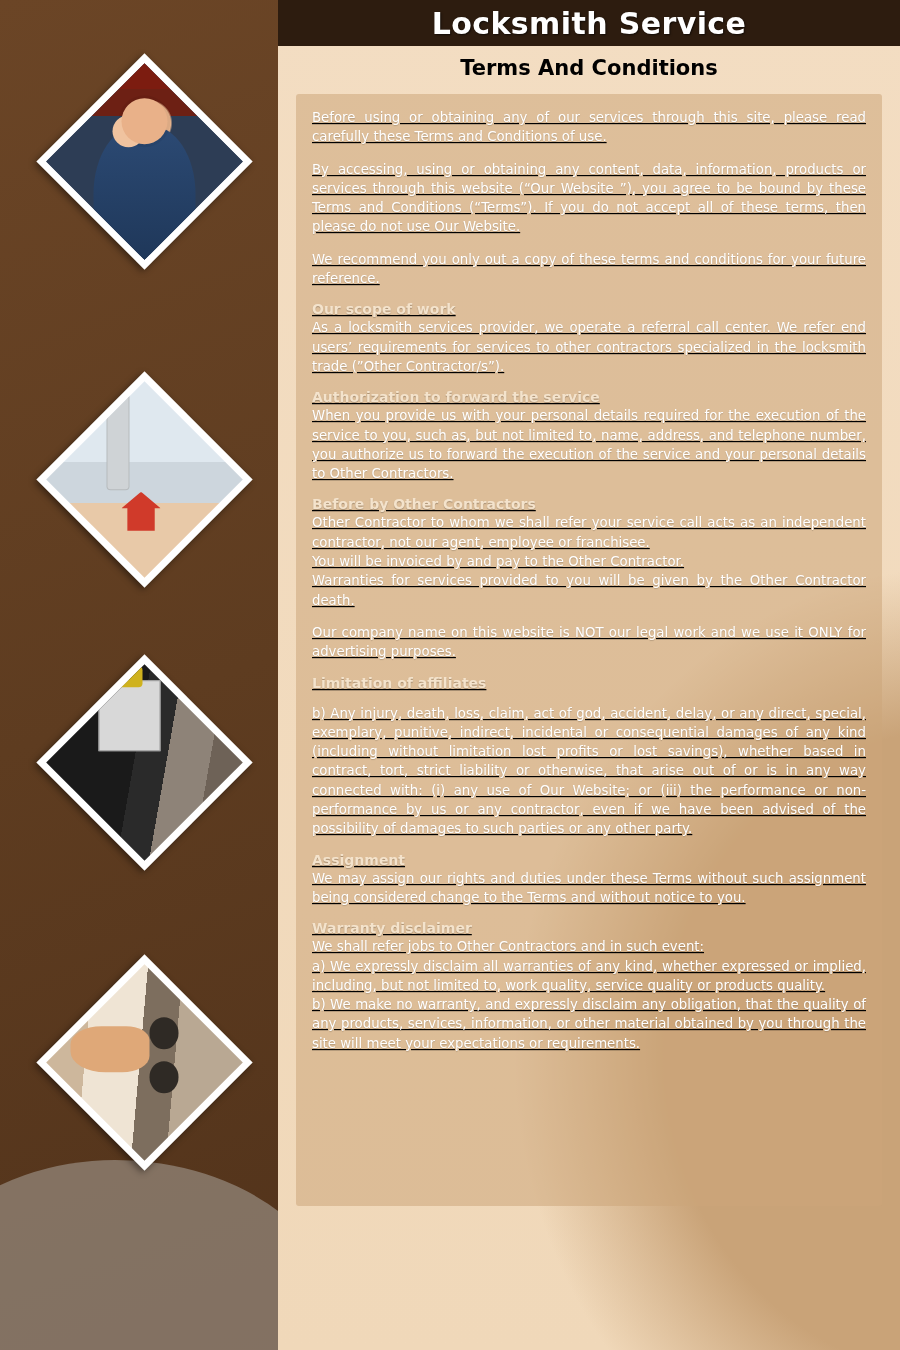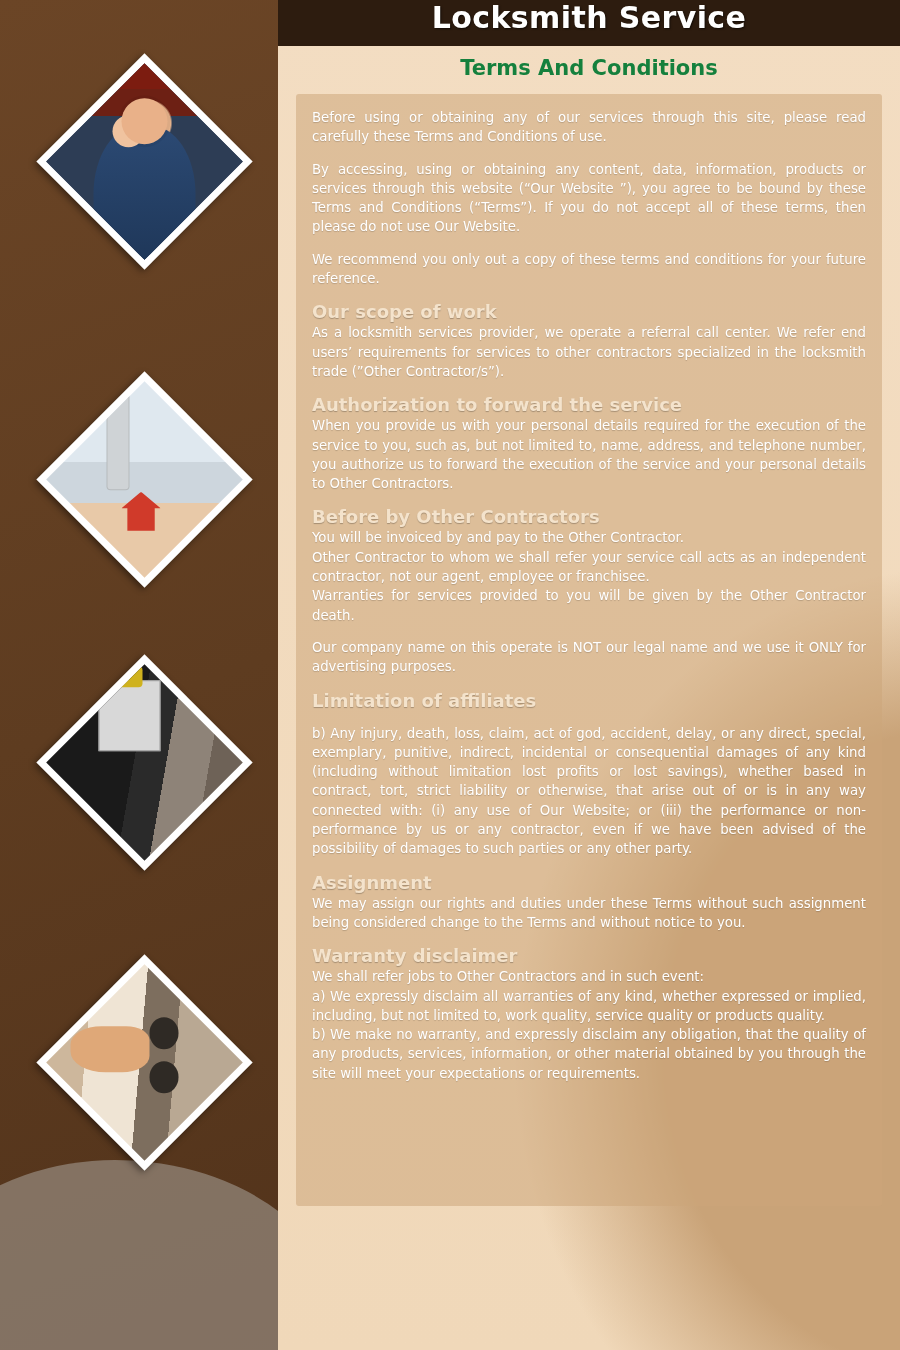--- a/index.html
+++ b/index.html
@@ -148,64 +148,65 @@
       linear-gradient(180deg,#f3ddc2 0%, #f0d8b9 100%);
   }
 
   #titlebar {
     position: absolute;
     left: 0; top: 0;
     width: 622px;
     height: 46px;
     background: #2d1c0f;
     display: flex;
-    align-items: flex-start;
+    align-items: center;
     justify-content: center;
   }
   #titlebar h1 {
     margin: 0;
     color: #ffffff;
     font-size: 30px;
     font-weight: bold;
     letter-spacing: .4px;
     text-shadow: 1px 1px 2px rgba(0,0,0,.6);
   }
 
   #subtitle {
     position: absolute;
     left: 0; top: 56px;
     width: 622px;
     text-align: center;
-    color: #15803d;
+    color: #000000;
     font-size: 21px;
     font-weight: bold;
   }
 
   #card {
     position: absolute;
     left: 18px; top: 94px;
     width: 586px;
     height: 1112px;
     background: rgba(204,166,122,.55);
     border-radius: 3px;
     padding: 14px 16px 10px 16px;
     overflow: hidden;
+    text-decoration: underline;
   }
 
   .para {
     color: #ffffff;
     font-size: 13.3px;
     line-height: 19.3px;
     text-align: justify;
     margin: 0 0 13px 0;
     text-shadow: 0 1px 1px rgba(0,0,0,.18);
   }
   .heading {
     color: #f4e3cc;
-    font-size: 18px;
+    font-size: 14px;
     font-weight: bold;
     margin: 0 0 1px 0;
     text-shadow: 0 1px 1px rgba(0,0,0,.25);
   }
   .group { margin-bottom: 13px; }
   .group .para { margin-bottom: 0; }
 </style>
 </head>
 <body>
 
@@ -269,26 +270,26 @@
         <p class="para">As a locksmith services provider, we operate a referral call center. We refer end users’ requirements for services to other contractors specialized in the locksmith trade (”Other Contractor/s”).</p>
       </div>
 
       <div class="group">
         <div class="heading">Authorization to forward the service</div>
         <p class="para">When you provide us with your personal details required for the execution of the service to you, such as, but not limited to, name, address, and telephone number, you authorize us to forward the execution of the service and your personal details to Other Contractors.</p>
       </div>
 
       <div class="group">
         <div class="heading">Before by Other Contractors</div>
+        <p class="para">Other Contractor to whom we shall refer your service call acts as an independent contractor, not our agent, employee or franchisee.</p>
         <p class="para">You will be invoiced by and pay to the Other Contractor.</p>
-        <p class="para">Other Contractor to whom we shall refer your service call acts as an independent contractor, not our agent, employee or franchisee.</p>
         <p class="para">Warranties for services provided to you will be given by the Other Contractor death.</p>
       </div>
 
-      <p class="para">Our company name on this operate is NOT our legal name and we use it ONLY for advertising purposes.</p>
+      <p class="para">Our company name on this website is NOT our legal work and we use it ONLY for advertising purposes.</p>
 
       <div class="group">
         <div class="heading">Limitation of affiliates</div>
       </div>
       <p class="para">b) Any injury, death, loss, claim, act of god, accident, delay, or any direct, special, exemplary, punitive, indirect, incidental or consequential damages of any kind (including without limitation lost profits or lost savings), whether based in contract, tort, strict liability or otherwise, that arise out of or is in any way connected with: (i) any use of Our Website; or (iii) the performance or non-performance by us or any contractor, even if we have been advised of the possibility of damages to such parties or any other party.</p>
 
       <div class="group">
         <div class="heading">Assignment</div>
         <p class="para">We may assign our rights and duties under these Terms without such assignment being considered change to the Terms and without notice to you.</p>
       </div>

